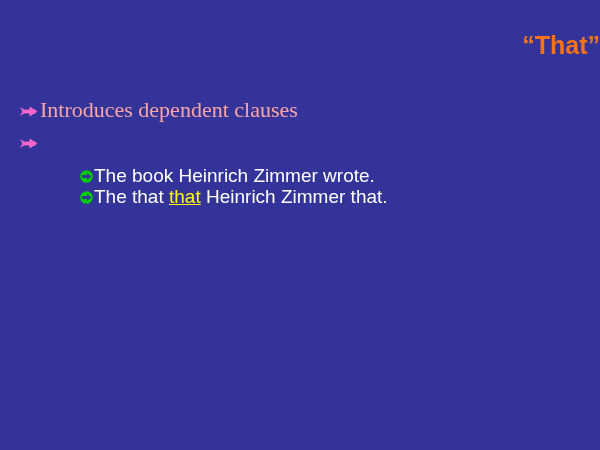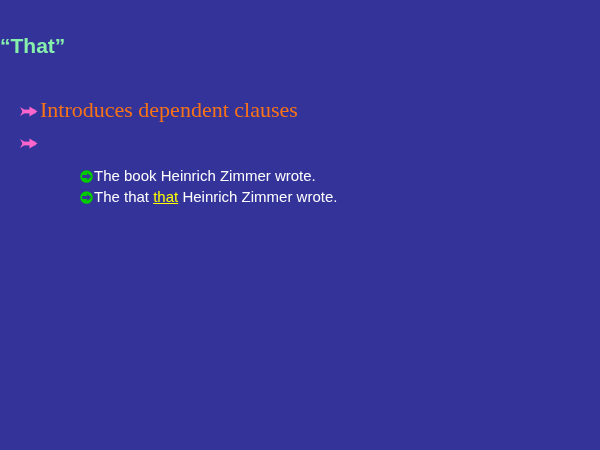--- a/index.html
+++ b/index.html
@@ -19,25 +19,25 @@
     background: #333399;
     overflow: hidden;
   }
 
   
   #slide-title {
     position: absolute;
     left: 0;
     top: 31px;
     width: 600px;
-    text-align: left;
-    color: #86efac;
+    text-align: right;
+    color: #f97316;
     font-family: "Liberation Sans", sans-serif;
     font-weight: bold;
-    font-size: 21px;
+    font-size: 25px;
     line-height: 29px;
     letter-spacing: 0px;
     white-space: pre;
   }
 
   
   #body-list {
     position: absolute;
     left: 0;
     top: 96px;
@@ -54,21 +54,21 @@
   .bullet-l1 .marker {
     flex: 0 0 auto;
     width: 22px;
     height: 22px;
     margin-top: 5px;
     position: relative;
   }
   .bullet-l1 .marker svg { display: block; }
   .bullet-l1 .text {
     flex: 0 1 auto;
-    color: #f97316;
+    color: #fca5a5;
     font-family: "Liberation Serif", serif;
     font-size: 22px;
     line-height: 28px;
     white-space: pre;
   }
 
   .bullet-l2 {
     position: relative;
     display: flex;
     align-items: flex-start;
@@ -80,21 +80,21 @@
     width: 15px;
     height: 15px;
     margin-top: 3px;
     position: relative;
   }
   .bullet-l2 .marker svg { display: block; }
   .bullet-l2 .text {
     flex: 0 1 auto;
     color: #ffffff;
     font-family: "Liberation Sans", sans-serif;
-    font-size: 15px;
+    font-size: 19px;
     line-height: 19px;
     white-space: pre;
   }
   .bullet-l2 .text .hl {
     color: #ffff00;
     text-decoration: underline;
     text-underline-offset: 1px;
   }
 
   .sub-group { margin-top: 6px; }
@@ -141,18 +141,18 @@
         <span class="text"><span>The book Heinrich Zimmer wrote.</span></span>
       </div>
 
       <div class="bullet-l2">
         <span class="marker">
           <svg width="15" height="15" viewBox="0 0 15 15" aria-hidden="true">
             <circle cx="7.5" cy="7.5" r="6.3" fill="#00cc00"></circle>
             <path d="M3.2 6.1 L8.2 6.1 L8.2 4.0 L12.2 7.5 L8.2 11.0 L8.2 8.9 L3.2 8.9 Z" fill="#333399"></path>
           </svg>
         </span>
-        <span class="text"><span>The that </span><span class="hl">that</span><span> Heinrich Zimmer wrote.</span></span>
+        <span class="text"><span>The that </span><span class="hl">that</span><span> Heinrich Zimmer that.</span></span>
       </div>
 
     </div>
   </div>
 </div>
 
 </body></html>

